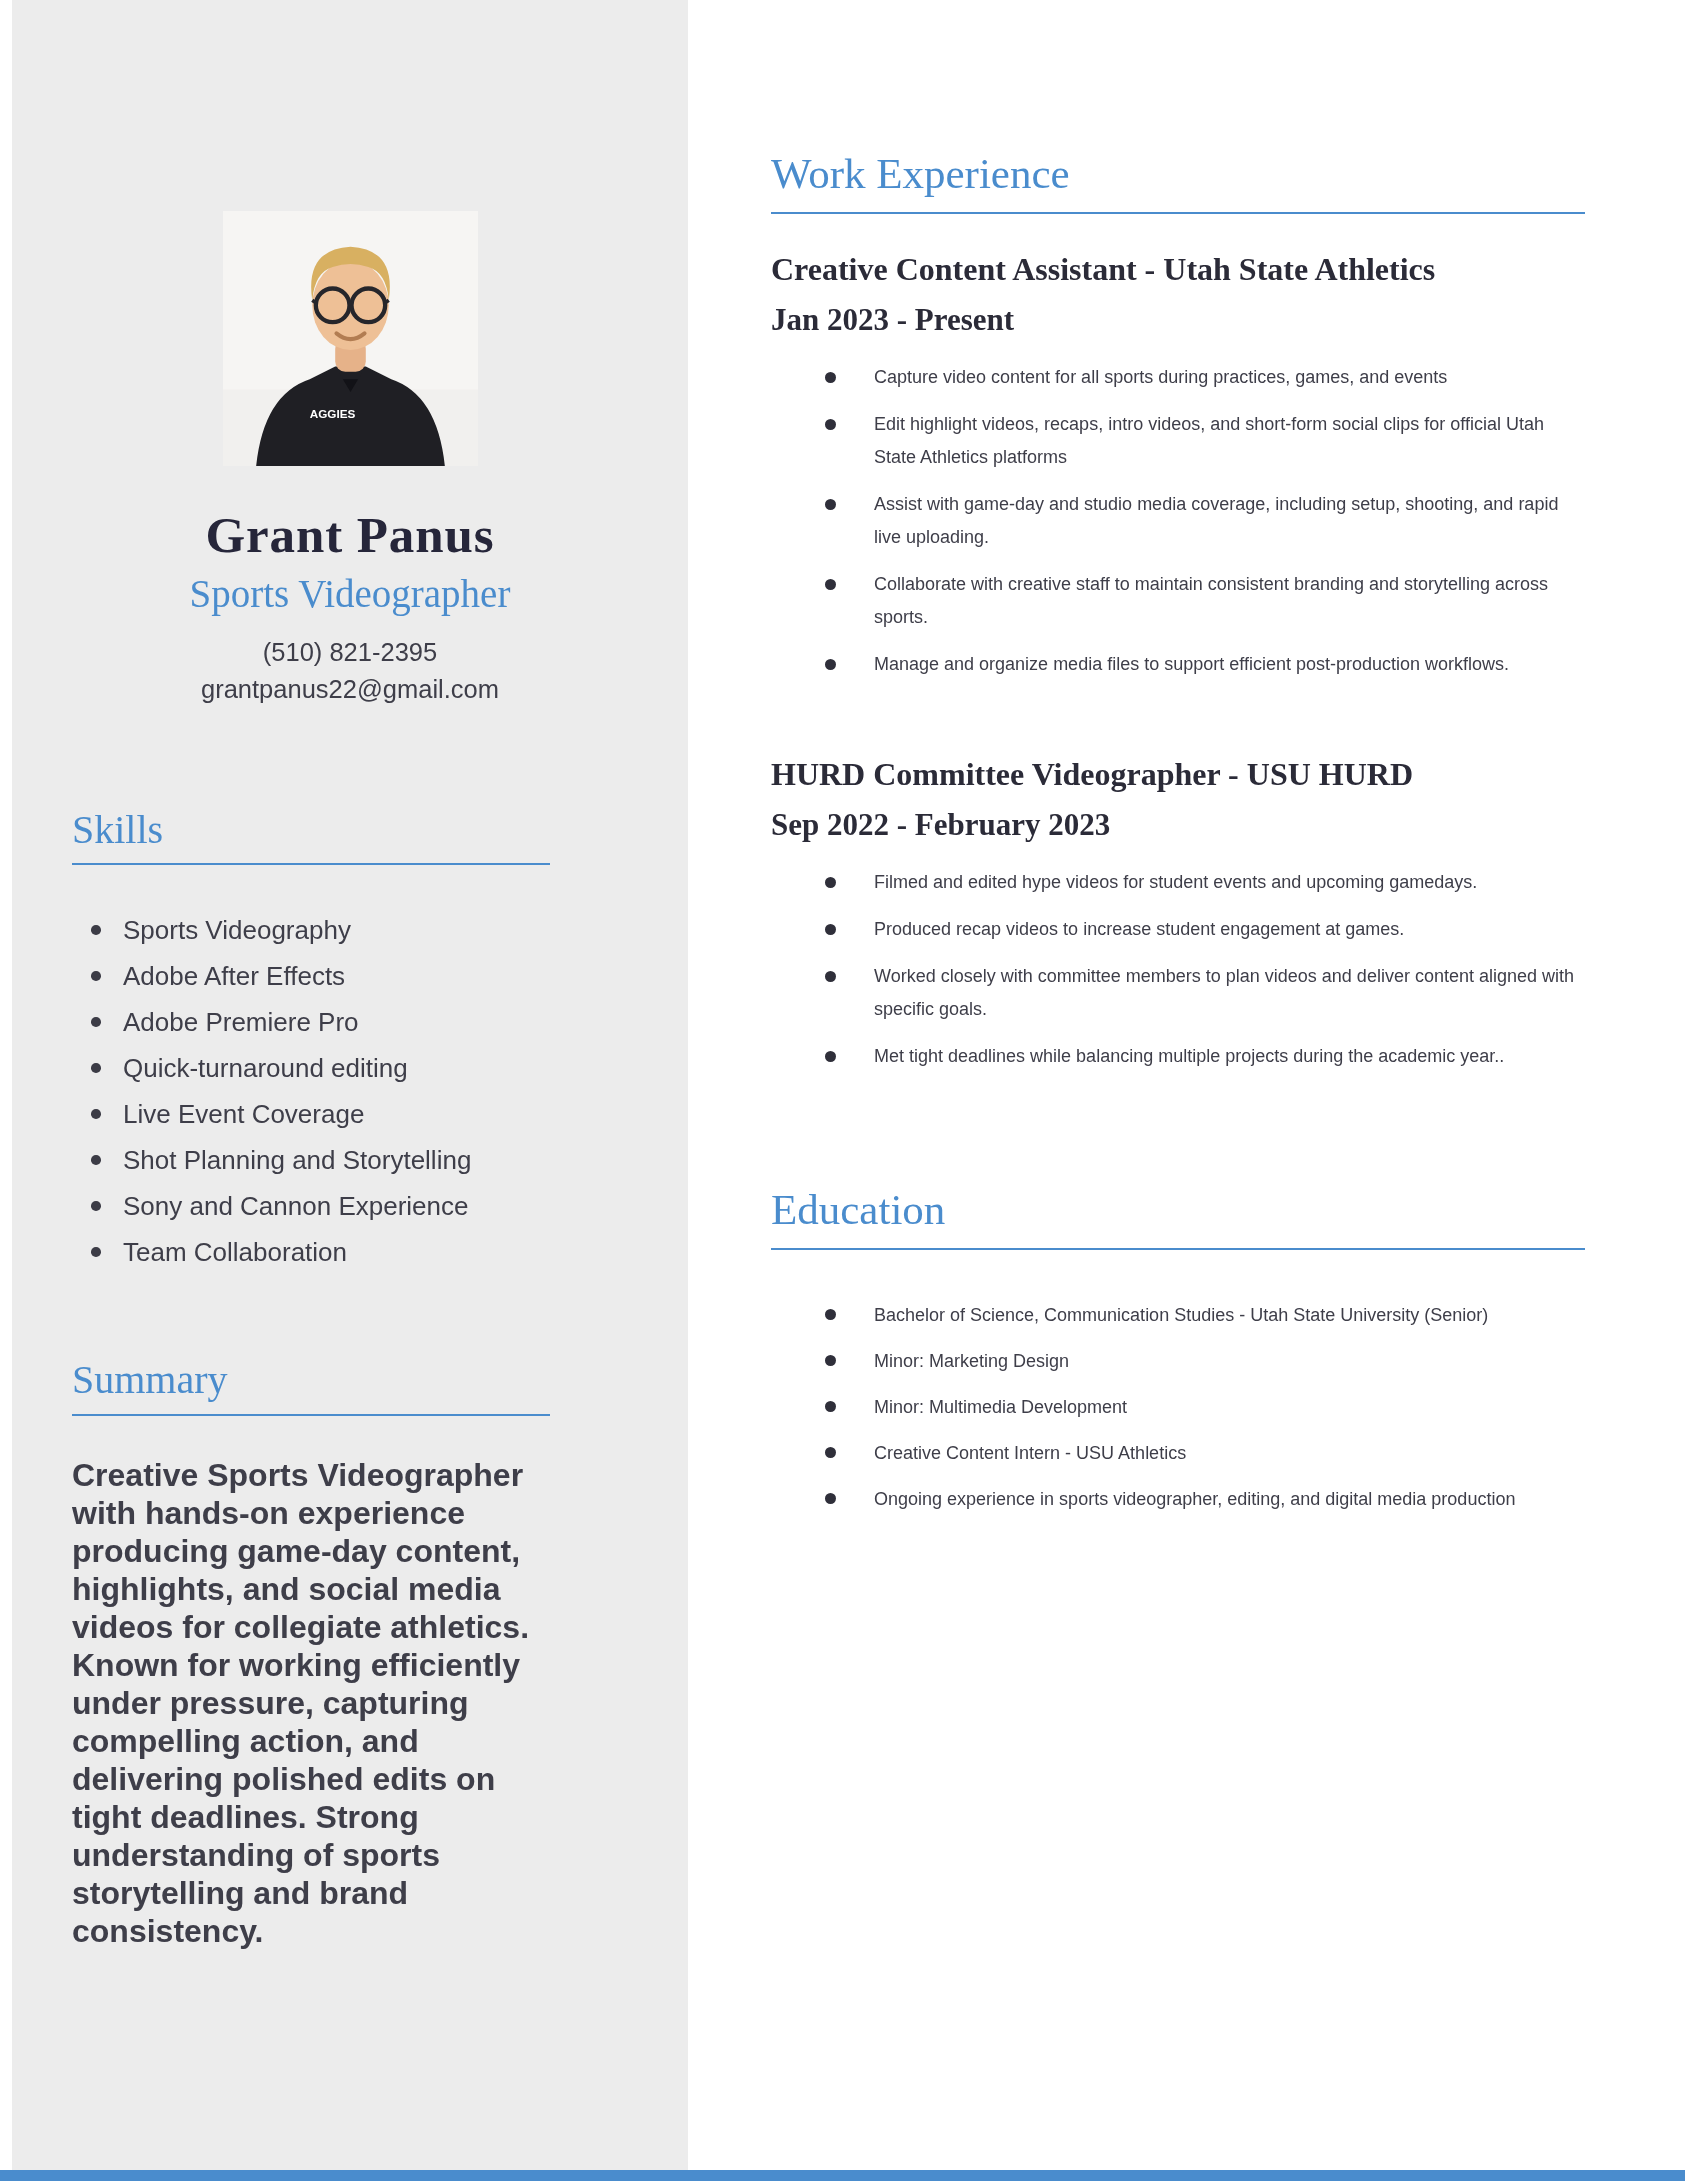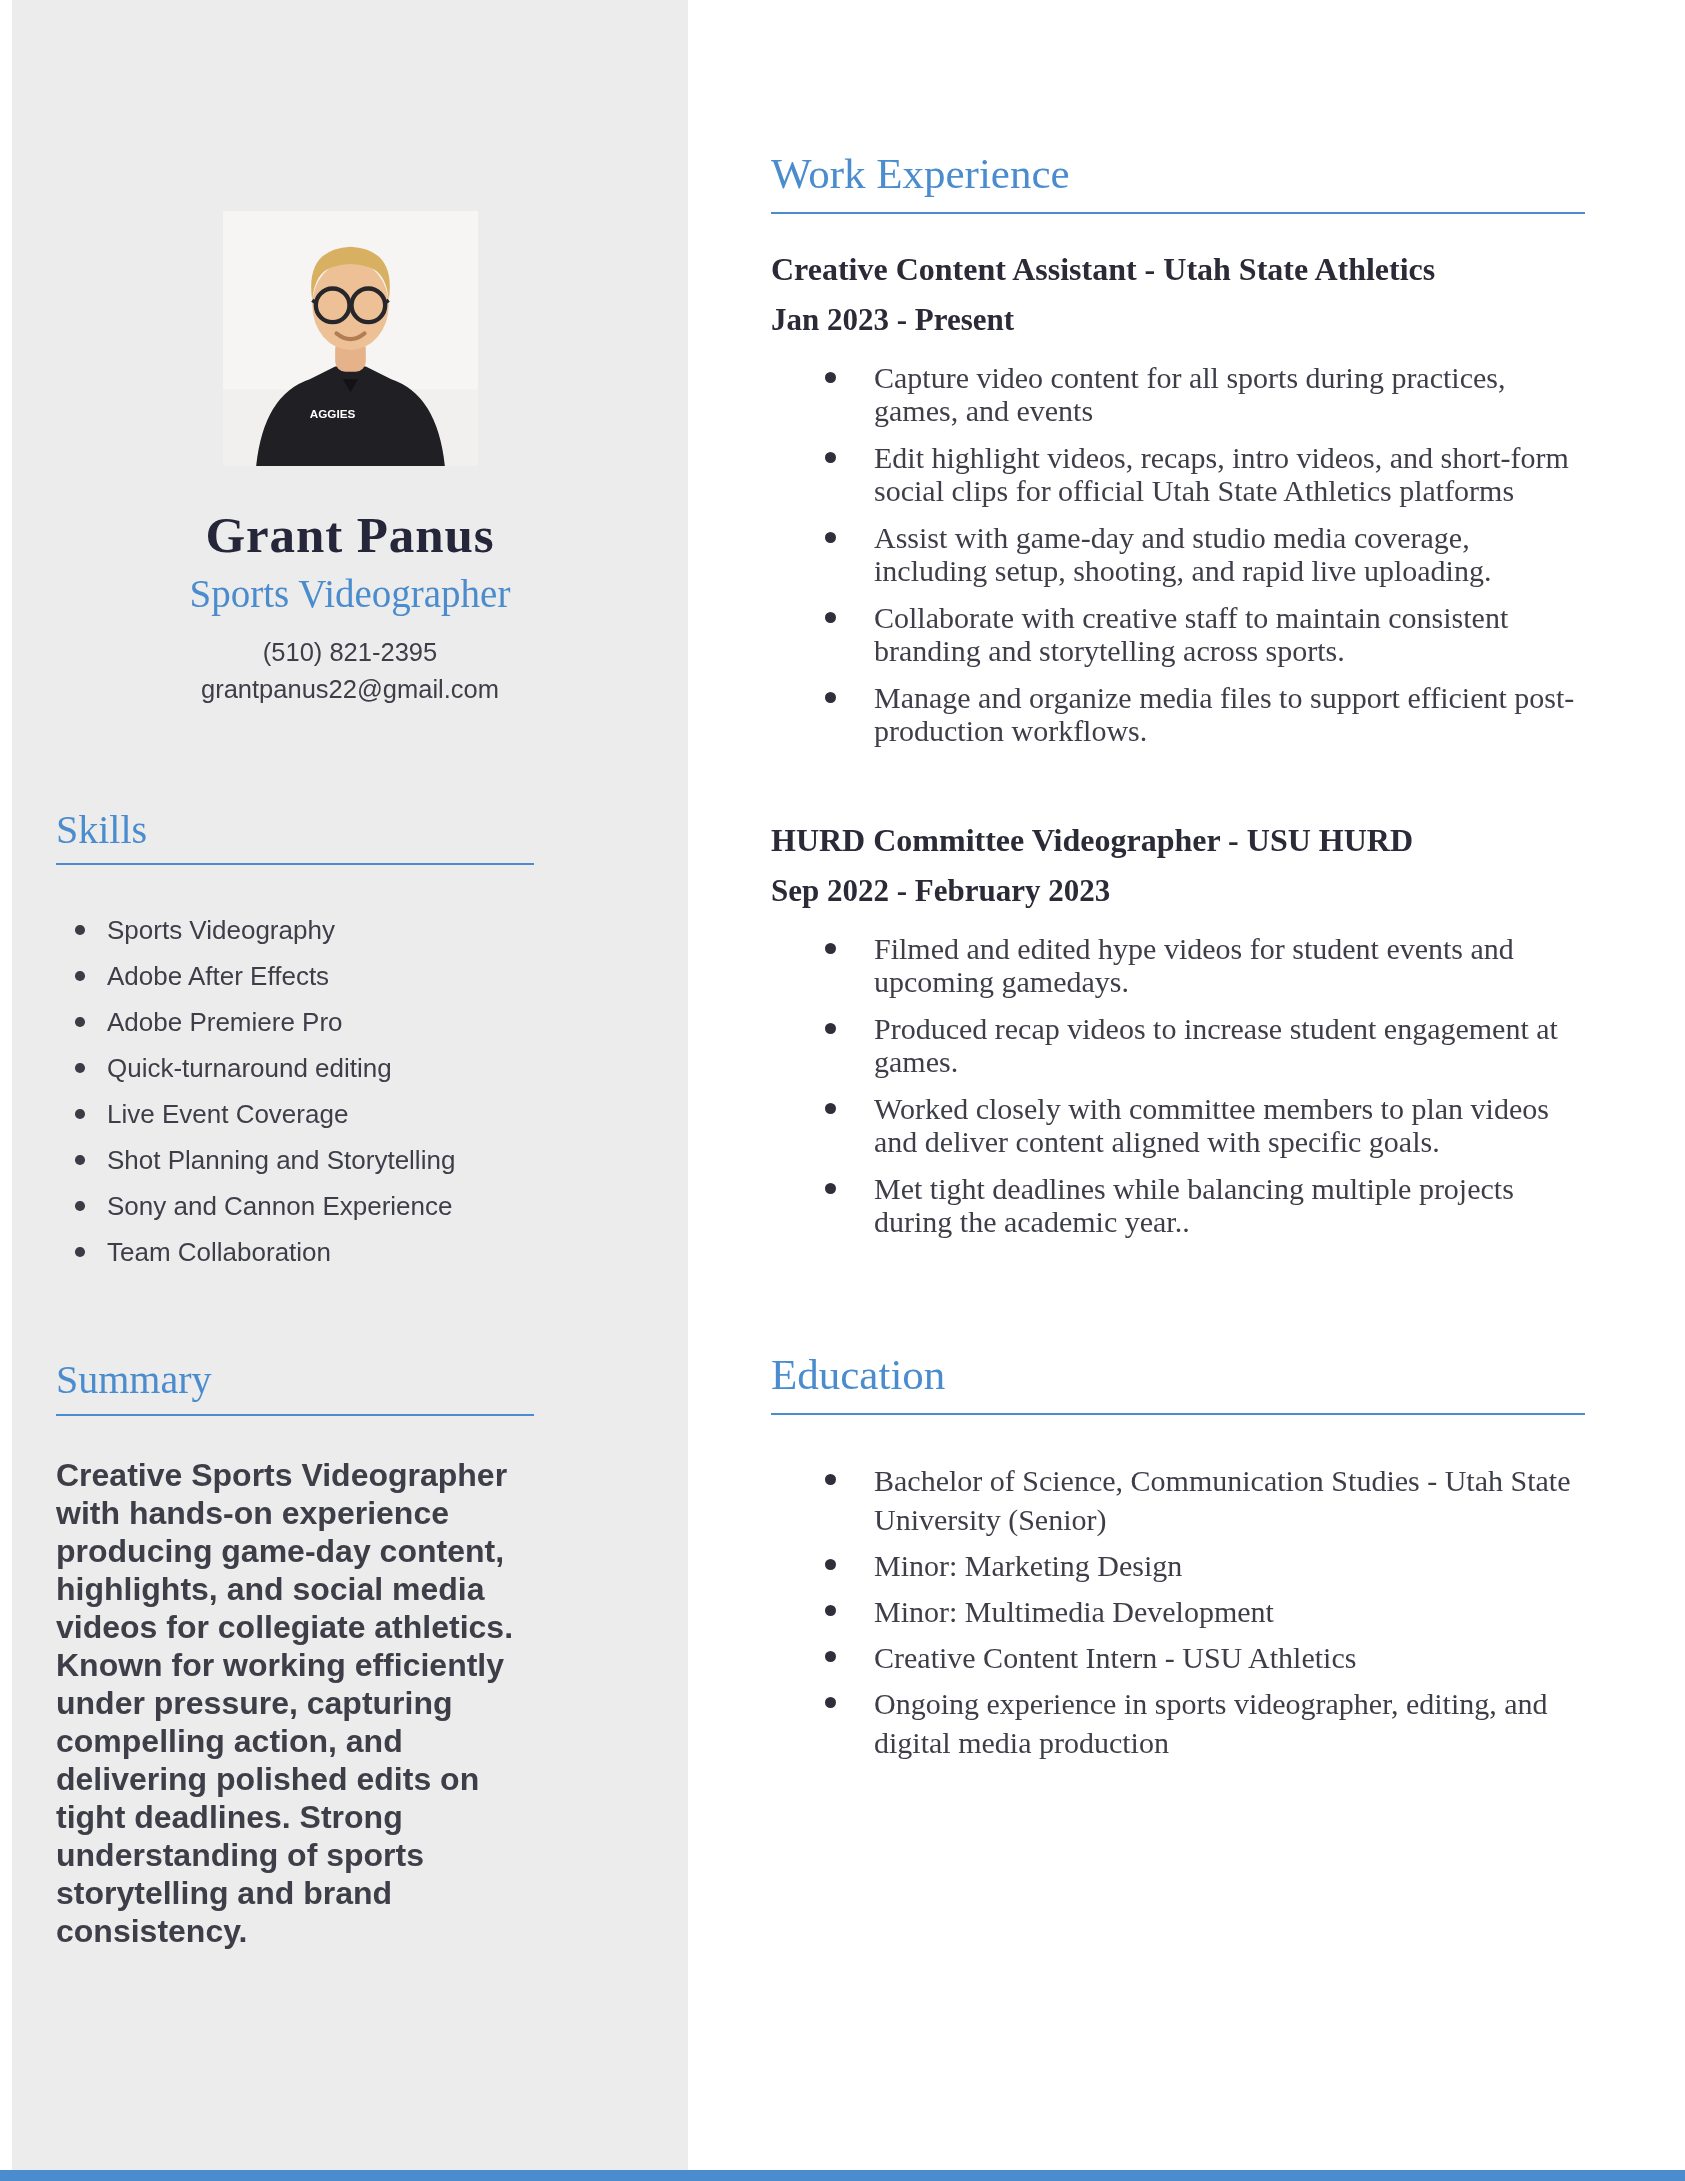--- a/index.html
+++ b/index.html
@@ -11,21 +11,21 @@
 
   
   .sidebar { position:absolute; left:12px; top:0; width:676px; height:2181px; background:var(--side-bg); }
   .photo-wrap { width:255px; height:255px; margin:211px auto 0 auto; overflow:hidden; background:#f6f5f3; }
   .photo-wrap svg { display:block; width:100%; height:100%; }
   .name { margin-top:40px; text-align:center; font-family:"Liberation Serif", serif; font-weight:700; font-size:51px; color:#26263a; letter-spacing:0.9px; }
   .role { margin-top:7px; text-align:center; font-family:"Liberation Serif", serif; font-weight:400; font-size:39px; color:var(--accent); }
   .contact { text-align:center; font-size:25.5px; line-height:37px; color:var(--body); }
   .contact.first { margin-top:17.6px; }
 
-  .side-section { margin-left:44px; width:478px; }
+  .side-section { margin-left:60px; width:478px; }
   .skills-section { margin-top:98px; }
   .summary-section { margin-top:81px; }
   .side-heading { font-family:"Liberation Serif", serif; font-weight:400; font-size:40px; color:var(--accent); padding-bottom:10.5px; border-bottom:2.6px solid var(--accent); }
 
   .skills-list { list-style:none; margin-top:42px; }
   .skills-list li { position:relative; padding-left:51px; font-size:26px; line-height:46px; color:var(--body); }
   .skills-list li::before { content:""; position:absolute; left:19.3px; top:18.4px; width:9.7px; height:9.7px; border-radius:50%; background:#3c3c46; }
 
   .summary-text { margin-top:40px; font-size:32px; line-height:38px; color:var(--body);font-weight:bold; }
 
@@ -33,21 +33,21 @@
   .content { position:absolute; left:771px; top:0; width:814px; }
   .main-heading { margin-top:149px; font-family:"Liberation Serif", serif; font-weight:400; font-size:43px; color:var(--accent); padding-bottom:14px; border-bottom:2.6px solid var(--accent); }
   .education-heading { margin-top:112px; }
 
   .job { margin-top:37px; }
   .job-2 { margin-top:75px; }
   .job-title { font-family:"Liberation Serif", serif; font-weight:700; font-size:32px; color:var(--ink); }
   .job-dates { margin-top:14px; font-family:"Liberation Serif", serif; font-weight:700; font-size:31px; color:var(--ink); }
 
   .bullet-list { list-style:none; margin-top:23px; }
-  .bullet-list li { position:relative; padding-left:103px; font-size:30px; line-height:33px; color:var(--body); margin-bottom:14px;font-family:Liberation Serif, serif; }
+  .bullet-list li { position:relative; padding-left:103px; font-size:18px; line-height:33px; color:var(--body); margin-bottom:14px; }
   .bullet-list li::before { content:""; position:absolute; left:54px; top:10.5px; width:11.4px; height:11.4px; border-radius:50%; background:#2f2f3a; }
 
   .edu-bullets { margin-top:46px; }
   .edu-bullets li { line-height:39px; margin-bottom:7px; }
   .edu-bullets li::before { top:13px; }
 
   
   .footer-bar { position:absolute; left:0; bottom:0; width:1685px; height:11.4px; background:var(--accent); }
 </style>
 </head>

